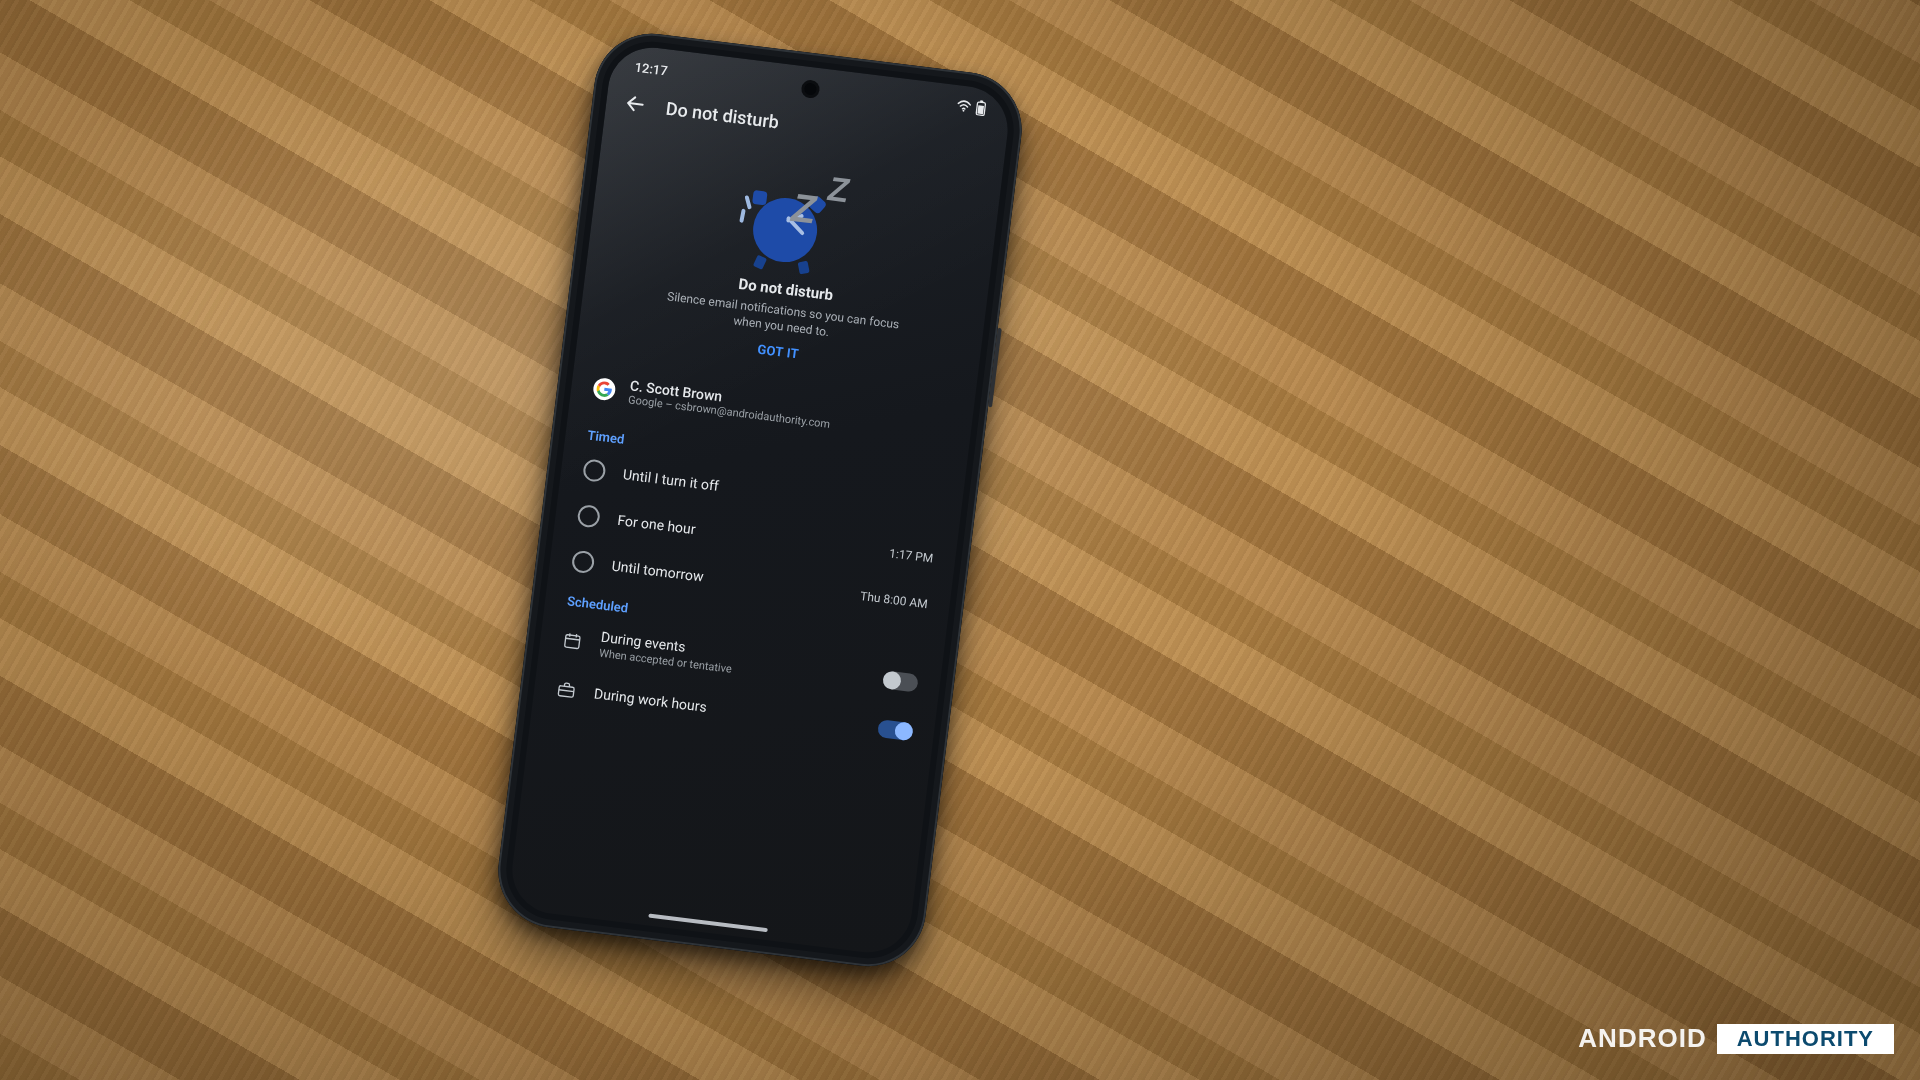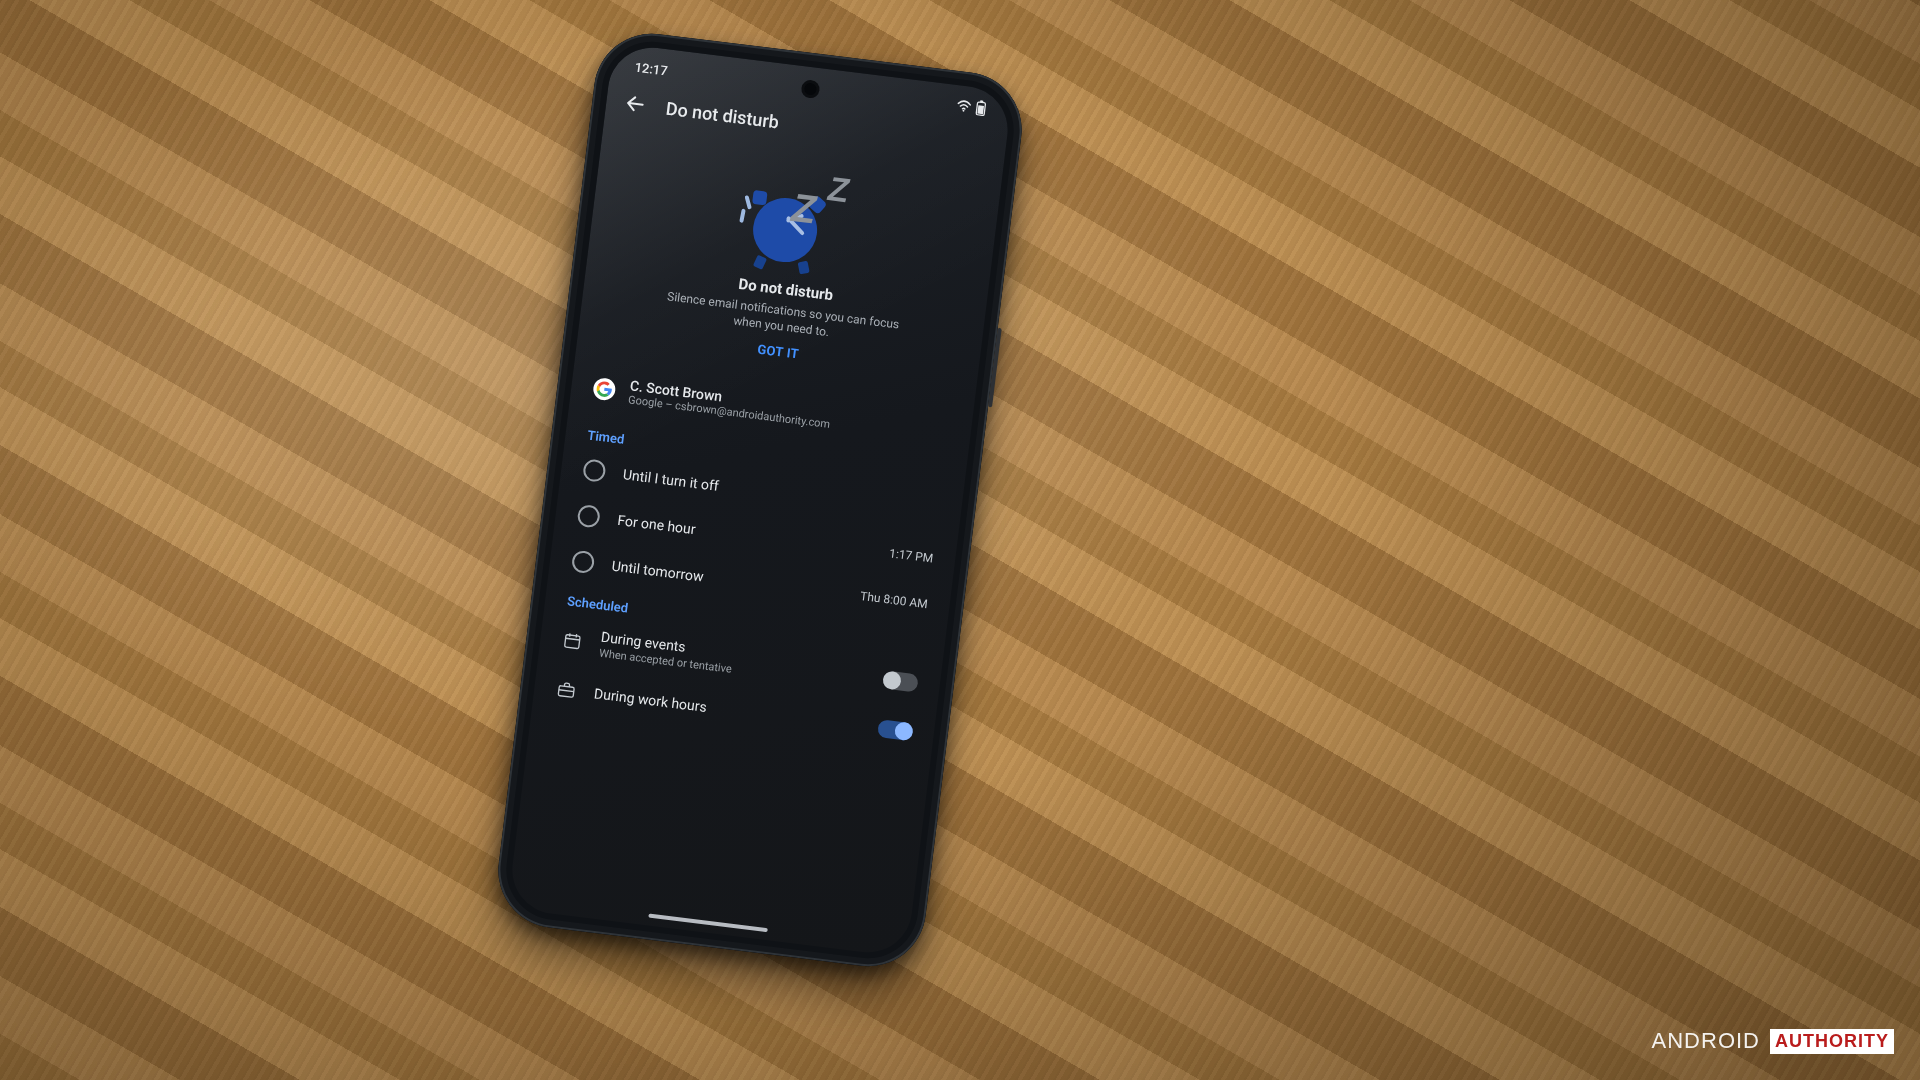--- a/index.html
+++ b/index.html
@@ -71,22 +71,22 @@
   .row .time{font-size:12px;color:#c3c9cf;}
   .ico{width:20px;height:20px;flex:none;display:flex;align-items:center;justify-content:center;}
   .ico svg{stroke:#c3c9cf;fill:none;stroke-width:1.6;}
   .toggle{width:34px;height:18px;border-radius:10px;background:#4b4f55;position:relative;flex:none;}
   .toggle::after{content:"";position:absolute;width:18px;height:18px;border-radius:50%;background:#c3c9cf;left:-1px;top:0;}
   .toggle.on{background:#285090;}
   .toggle.on::after{left:17px;background:#8cb8ff;}
   .homebar{position:absolute;bottom:8px;left:50%;transform:translateX(-50%);width:120px;height:4px;border-radius:3px;background:#b8bcc2;}
   
   .wm{position:absolute;right:26px;bottom:26px;display:flex;align-items:center;gap:10px;font-family:"Arial Narrow",Arial,sans-serif;letter-spacing:1px;}
-  .wm .a{color:#fff;font-size:22px;font-weight:400;opacity:.92;}
-  .wm .b{background:#fff;color:#b91c1c;font-size:18px;font-weight:700;padding:2px 5px;}
+  .wm .a{color:#fff;font-size:26px;font-weight:700;opacity:.92;}
+  .wm .b{background:#fff;color:#0c4a6e;font-size:22px;font-weight:700;padding:2px 20px;}
 </style>
 </head>
 <body>
 
 <div class="bg"></div>
 
 <div class="phone-wrap">
   <div class="phone">
     <div class="screen">
       <div class="notch"></div>

